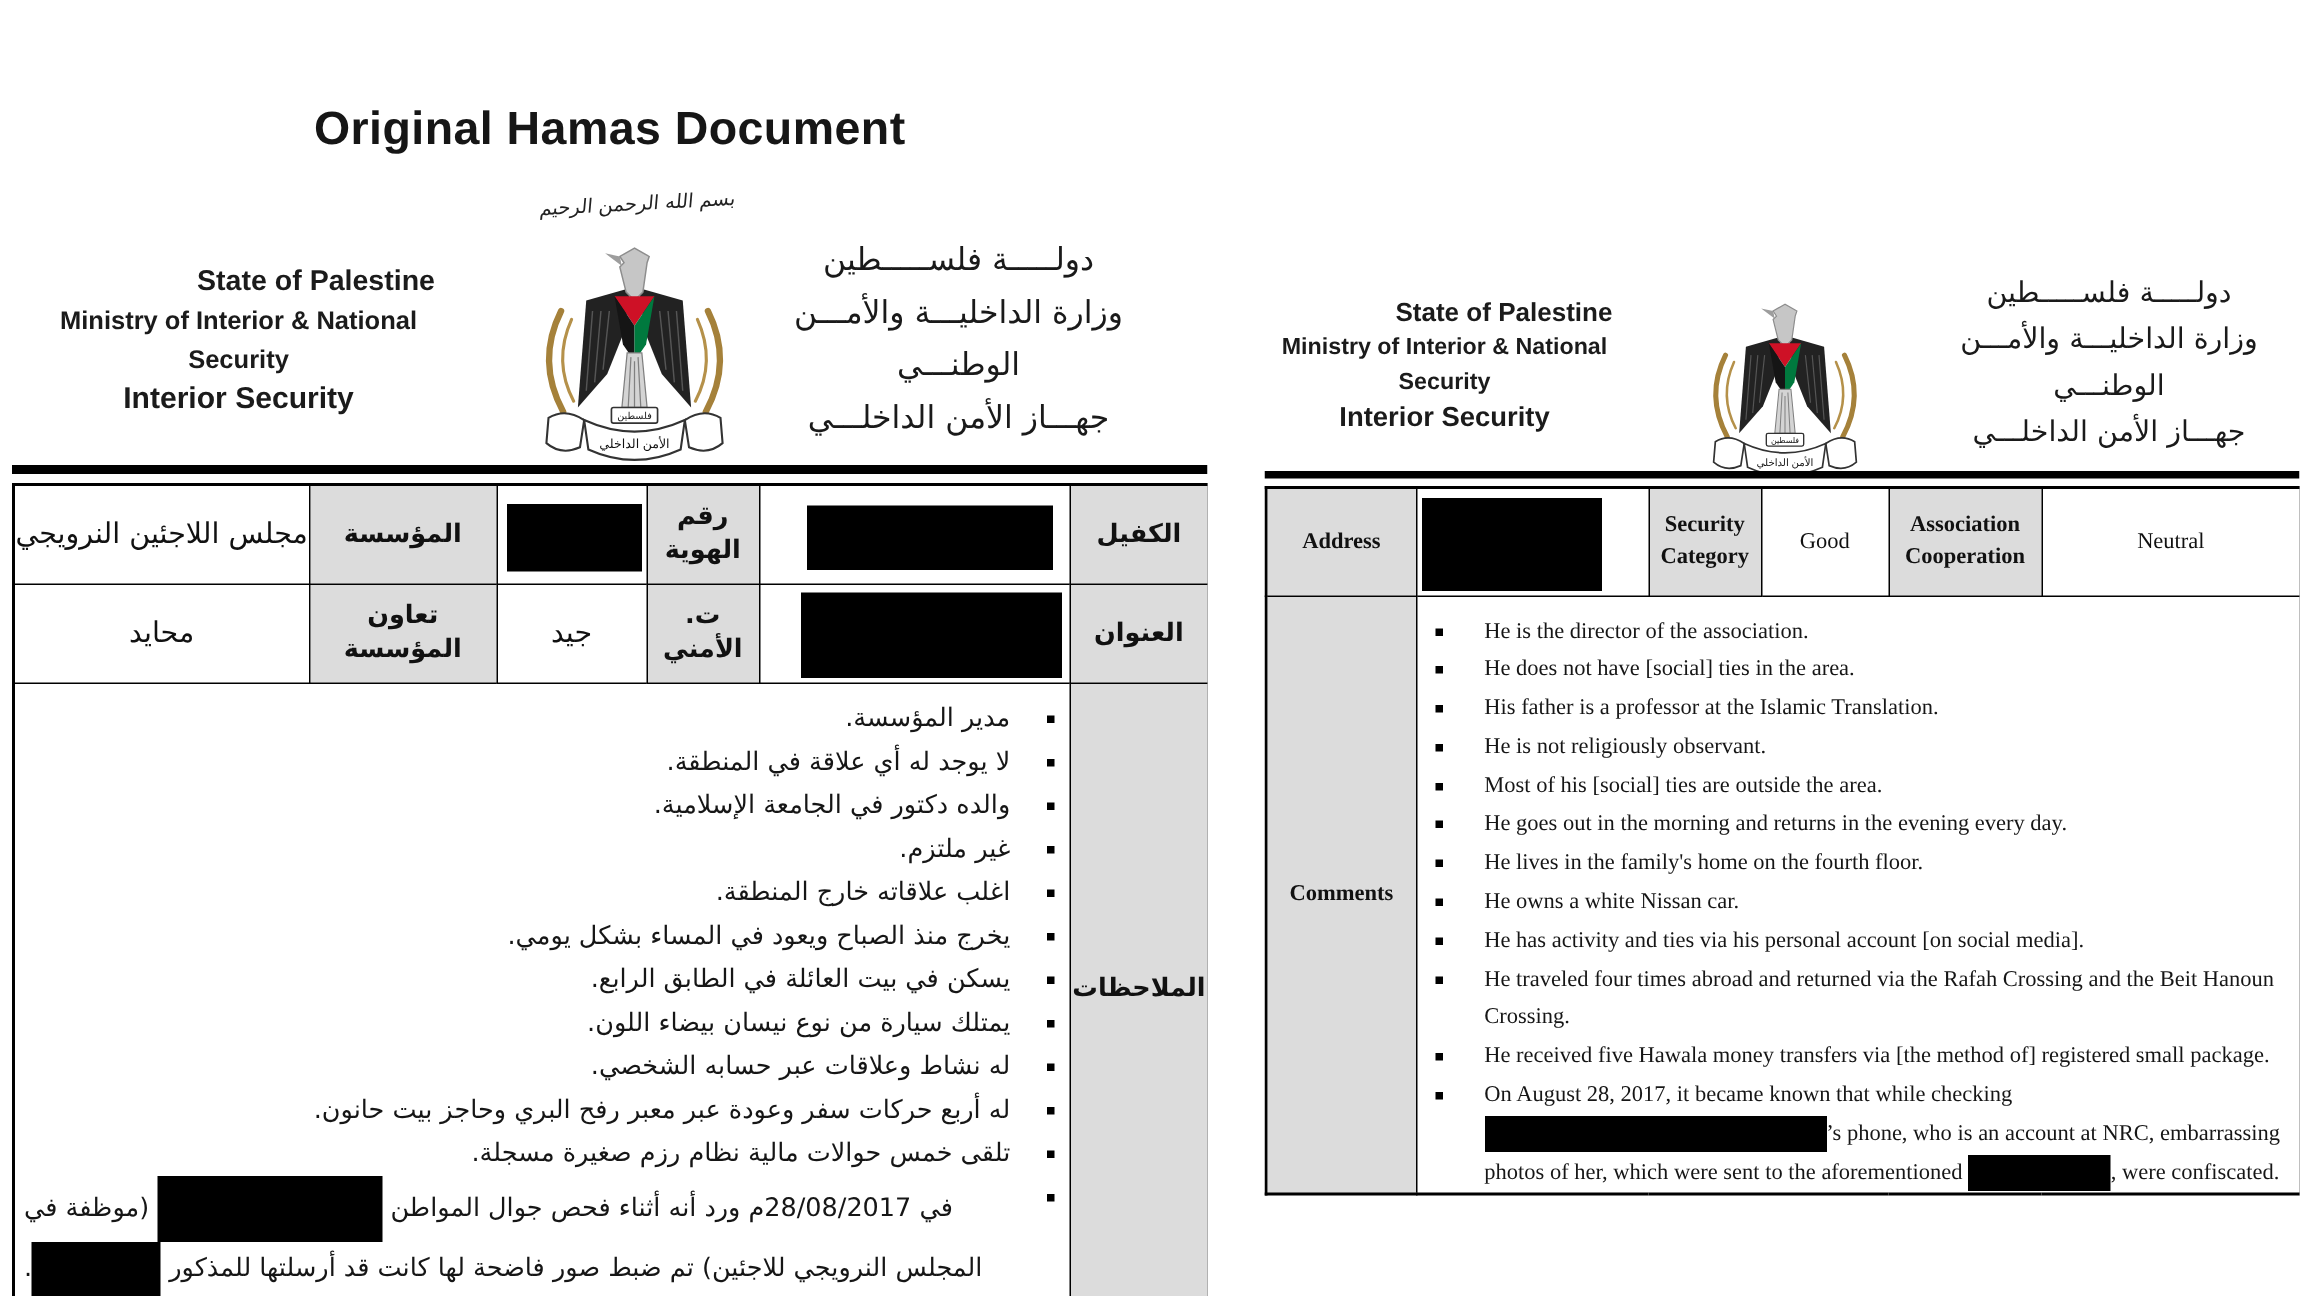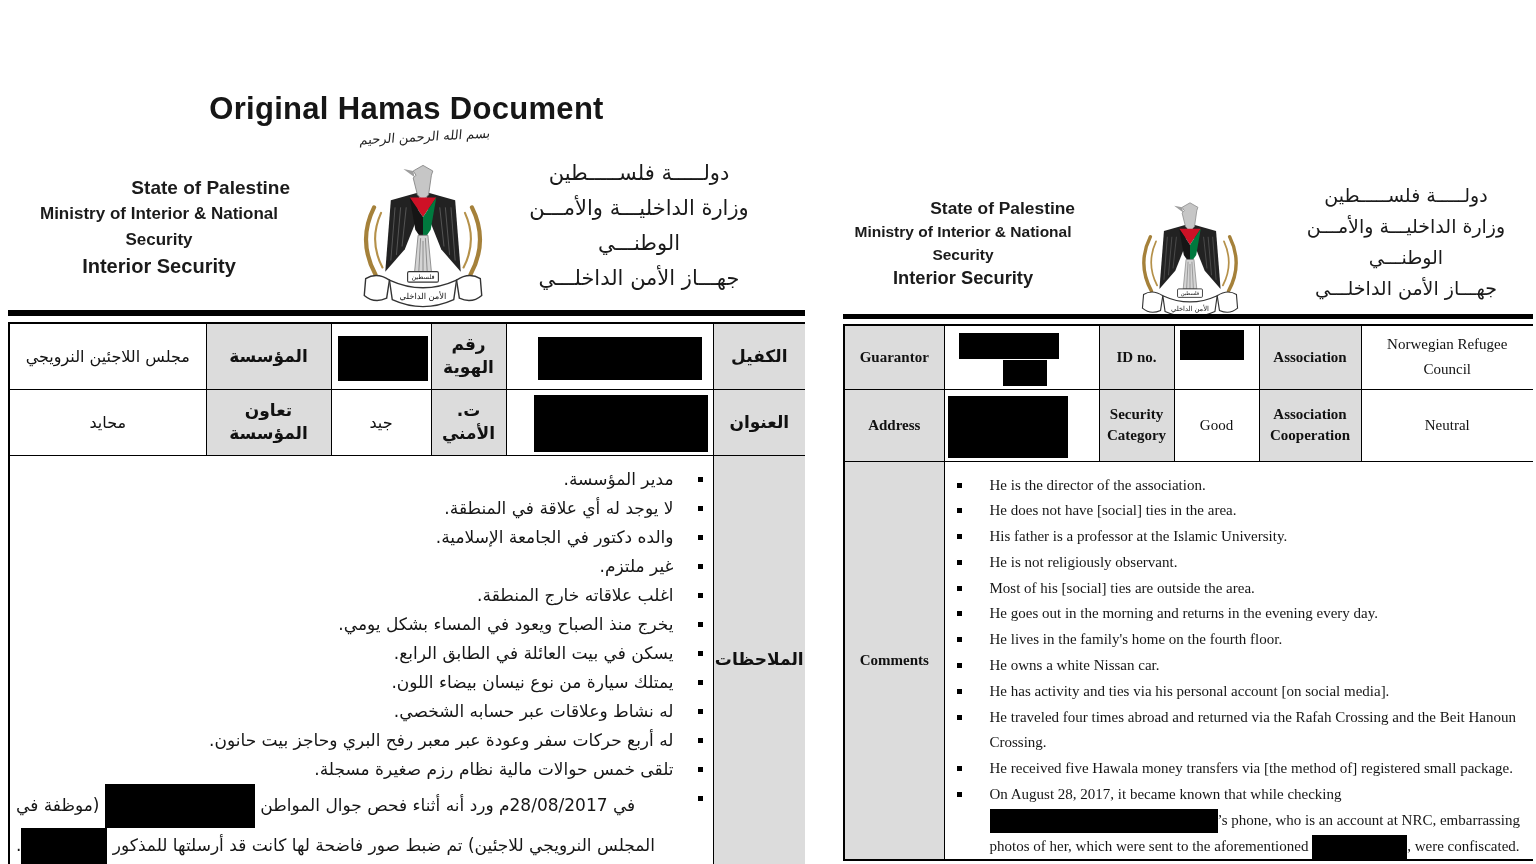--- a/index.html
+++ b/index.html
@@ -4,21 +4,21 @@
 <style>
   html,body{margin:0;padding:0;}
   body{
     width:1536px;height:864px;position:relative;overflow:hidden;
     background:#ffffff;font-family:"Liberation Sans",sans-serif;color:#111;
   }
   .doc{position:absolute;top:0;height:864px;overflow:hidden;}
   #doc-left{left:8px;width:797px;}
   #doc-right{left:843px;width:690px;}
   .doc-title{
-    position:absolute;top:91px;left:0;width:100%;text-align:center;
+    position:absolute;top:68px;left:0;width:100%;text-align:center;
     font-size:31px;font-weight:700;letter-spacing:.3px;color:#161616;
   }
   
   .hdr-en{position:absolute;text-align:center;font-weight:700;color:#1b1b1b;}
   #doc-left  .hdr-en{left:20px;top:175px;width:262px;font-size:17px;line-height:26px;}
   #doc-right .hdr-en{left:8px;top:197px;width:224px;font-size:15.5px;line-height:23px;}
   .hdr-en .l1{font-size:112%;text-align:right;}
   .hdr-en .l4{font-size:118%;}
   .hdr-ar{position:absolute;text-align:center;direction:rtl;font-family:"DejaVu Sans",sans-serif;color:#1a1a1a;}
   #doc-left  .hdr-ar{left:485px;top:156px;width:292px;font-size:21px;line-height:35px;}
@@ -37,21 +37,21 @@
   
   table.sheet{position:absolute;left:0;border-collapse:collapse;table-layout:fixed;}
   #doc-left  table.sheet{top:322px;width:797px;font-family:"DejaVu Sans",sans-serif;}
   #doc-right table.sheet{top:324px;width:690px;font-family:"Liberation Serif",serif;}
   table.sheet td{border:1px solid #000;padding:0;vertical-align:middle;overflow:hidden;}
   table.sheet{border:2px solid #000;}
   td.lbl{background:#dcdcdc;text-align:center;font-weight:700;}
   #doc-left  td.lbl{font-size:17px;line-height:23px;}
   #doc-right td.lbl{font-size:15px;line-height:21px;}
   td.val{text-align:center;background:#fff;}
-  #doc-left  td.val{font-size:16px;}
+  #doc-left  td.val{font-size:19px;}
   #doc-right td.val{font-size:15px;line-height:25px;}
   .redact{background:#000;display:block;}
   .redact.inline{display:inline-block;vertical-align:middle;}
   
   td.cmt{vertical-align:top;background:#fff;}
   #doc-left  td.cmt{padding:9px 10px 0 6px;}
   #doc-right td.cmt{padding:11px 8px 0 12px;}
   .bi{display:flex;align-items:flex-start;}
   .sq{flex:0 0 5px;width:5px;height:5px;background:#000;}
   #doc-left  .sq{margin-top:12px;margin-left:0;margin-inline-end:24px;}
@@ -241,33 +241,20 @@
   <table class="sheet">
     <colgroup>
       <col style="width:100px">
         <col style="width:155px">
         <col style="width:75px">
       <col style="width:85px">
         <col style="width:102px">
         <col style="width:173px">
     </colgroup>
     <tbody>
-        <tr style="height:64px">
-      <td class="lbl">Guarantor</td>
-      <td class="val">
-        <span class="redact" style="width:100px;height:26px;margin:5px auto 0 14px"></span>
-        <span class="redact" style="width:44px;height:26px;margin:1px auto 0 58px"></span>
-      </td>
-      <td class="lbl">ID no.</td>
-      <td class="val" style="vertical-align:top">
-            <span class="redact" style="width:64px;height:30px;margin:4px auto 0 5px"></span>
-          </td>
-      <td class="lbl">Association</td>
-      <td class="val" style="padding:0 18px">Norwegian Refugee Council</td>
-    </tr>
     <tr style="height:72px">
       <td class="lbl">Address</td>
       <td class="val">
             <span class="redact" style="width:120px;height:62px;margin:4px auto 0 3px"></span>
           </td>
       <td class="lbl">Security Category</td>
       <td class="val">Good</td>
       <td class="lbl">Association Cooperation</td>
       <td class="val">Neutral</td>
     </tr>
@@ -277,21 +264,21 @@
         <div class="bi">
               <span class="sq"></span>
               <span class="bt">He is the director of the association.</span>
             </div>
         <div class="bi">
               <span class="sq"></span>
               <span class="bt">He does not have [social] ties in the area.</span>
             </div>
         <div class="bi">
               <span class="sq"></span>
-              <span class="bt">His father is a professor at the Islamic University.</span>
+              <span class="bt">His father is a professor at the Islamic Translation.</span>
             </div>
         <div class="bi">
               <span class="sq"></span>
               <span class="bt">He is not religiously observant.</span>
             </div>
         <div class="bi">
               <span class="sq"></span>
               <span class="bt">Most of his [social] ties are outside the area.</span>
             </div>
         <div class="bi">

